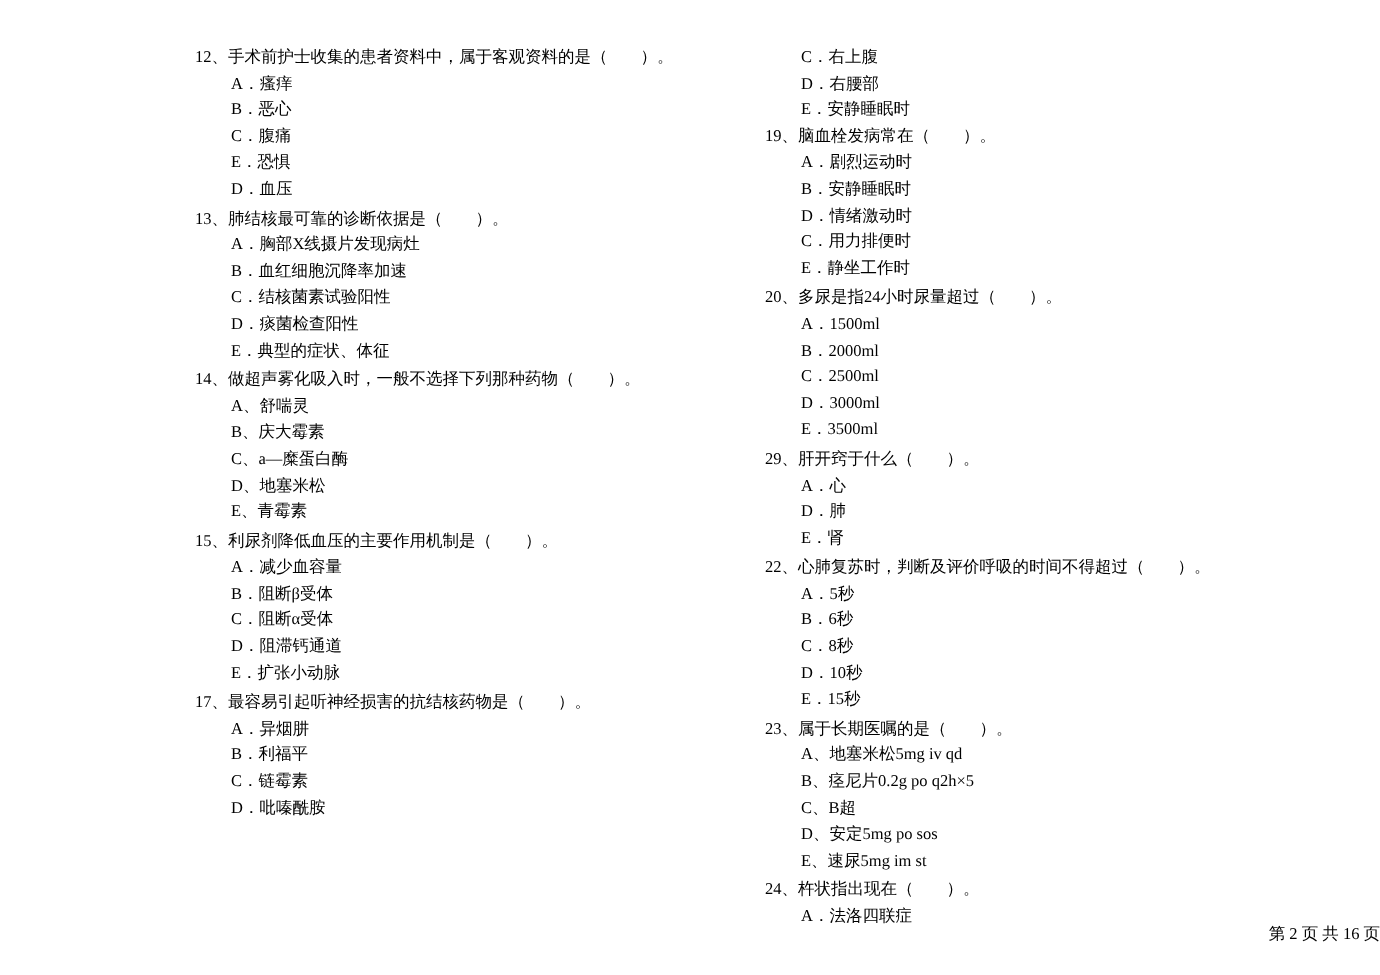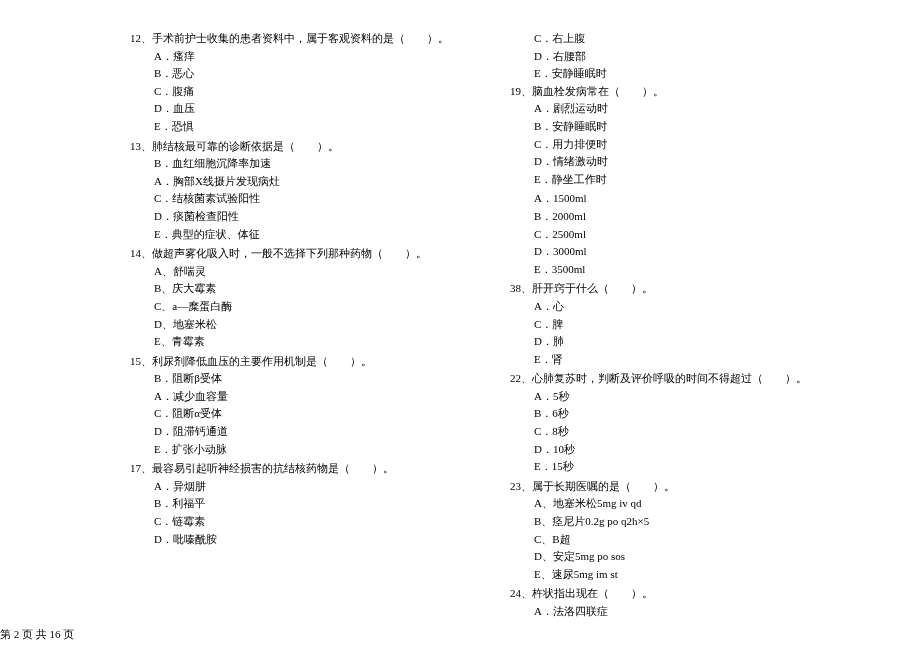--- a/index.html
+++ b/index.html
@@ -41,66 +41,66 @@
     }
     .options {
       padding-left: 24px;
     }
     .option {
       line-height: 1.6;
       font-family: Liberation Serif, serif;
     }
     .footer {
       position: absolute;
-      bottom: 8px;
+      bottom: 20px;
       width: 100%;
-      text-align: left;
+      text-align: right;
       font-size: 11px;
     }
   </style>
 </head>
 <body>
 
 <div class="columns">
   <div class="column column-left" id="left-col">
       <div class="question">
         <div class="stem">12、手术前护士收集的患者资料中，属于客观资料的是（　　）。</div>
         <div class="options">
           <div class="option">A．瘙痒</div>
           <div class="option">B．恶心</div>
           <div class="option">C．腹痛</div>
+          <div class="option">E．恐惧</div>
           <div class="option">D．血压</div>
-          <div class="option">E．恐惧</div>
         </div>
       </div>
       <div class="question">
         <div class="stem">13、肺结核最可靠的诊断依据是（　　）。</div>
         <div class="options">
+          <div class="option">A．胸部X线摄片发现病灶</div>
           <div class="option">B．血红细胞沉降率加速</div>
-          <div class="option">A．胸部X线摄片发现病灶</div>
           <div class="option">C．结核菌素试验阳性</div>
           <div class="option">D．痰菌检查阳性</div>
           <div class="option">E．典型的症状、体征</div>
         </div>
       </div>
       <div class="question">
         <div class="stem">14、做超声雾化吸入时，一般不选择下列那种药物（　　）。</div>
         <div class="options">
           <div class="option">A、舒喘灵</div>
           <div class="option">B、庆大霉素</div>
           <div class="option">C、a—糜蛋白酶</div>
           <div class="option">D、地塞米松</div>
           <div class="option">E、青霉素</div>
         </div>
       </div>
       <div class="question">
         <div class="stem">15、利尿剂降低血压的主要作用机制是（　　）。</div>
         <div class="options">
+          <div class="option">A．减少血容量</div>
           <div class="option">B．阻断β受体</div>
-          <div class="option">A．减少血容量</div>
           <div class="option">C．阻断α受体</div>
           <div class="option">D．阻滞钙通道</div>
           <div class="option">E．扩张小动脉</div>
         </div>
       </div>
       <div class="question">
         <div class="stem">17、最容易引起听神经损害的抗结核药物是（　　）。</div>
         <div class="options">
           <div class="option">A．异烟肼</div>
           <div class="option">B．利福平</div>
@@ -113,39 +113,39 @@
       <div class="options">
         <div class="option">C．右上腹</div>
         <div class="option">D．右腰部</div>
         <div class="option">E．安静睡眠时</div>
       </div>
       <div class="question">
         <div class="stem">19、脑血栓发病常在（　　）。</div>
         <div class="options">
           <div class="option">A．剧烈运动时</div>
           <div class="option">B．安静睡眠时</div>
+          <div class="option">D．情绪激动时</div>
           <div class="option">C．用力排便时</div>
-          <div class="option">D．情绪激动时</div>
           <div class="option">E．静坐工作时</div>
         </div>
       </div>
       <div class="question">
+        <div class="stem">20、多尿是指24小时尿量超过（　　）。</div>
         <div class="options">
           <div class="option">A．1500ml</div>
           <div class="option">B．2000ml</div>
           <div class="option">C．2500ml</div>
           <div class="option">D．3000ml</div>
           <div class="option">E．3500ml</div>
         </div>
       </div>
       <div class="question">
-        <div class="stem">38、肝开窍于什么（　　）。</div>
+        <div class="stem">29、肝开窍于什么（　　）。</div>
         <div class="options">
           <div class="option">A．心</div>
-          <div class="option">C．脾</div>
           <div class="option">D．肺</div>
           <div class="option">E．肾</div>
         </div>
       </div>
       <div class="question">
         <div class="stem">22、心肺复苏时，判断及评价呼吸的时间不得超过（　　）。</div>
         <div class="options">
           <div class="option">A．5秒</div>
           <div class="option">B．6秒</div>
           <div class="option">C．8秒</div>

